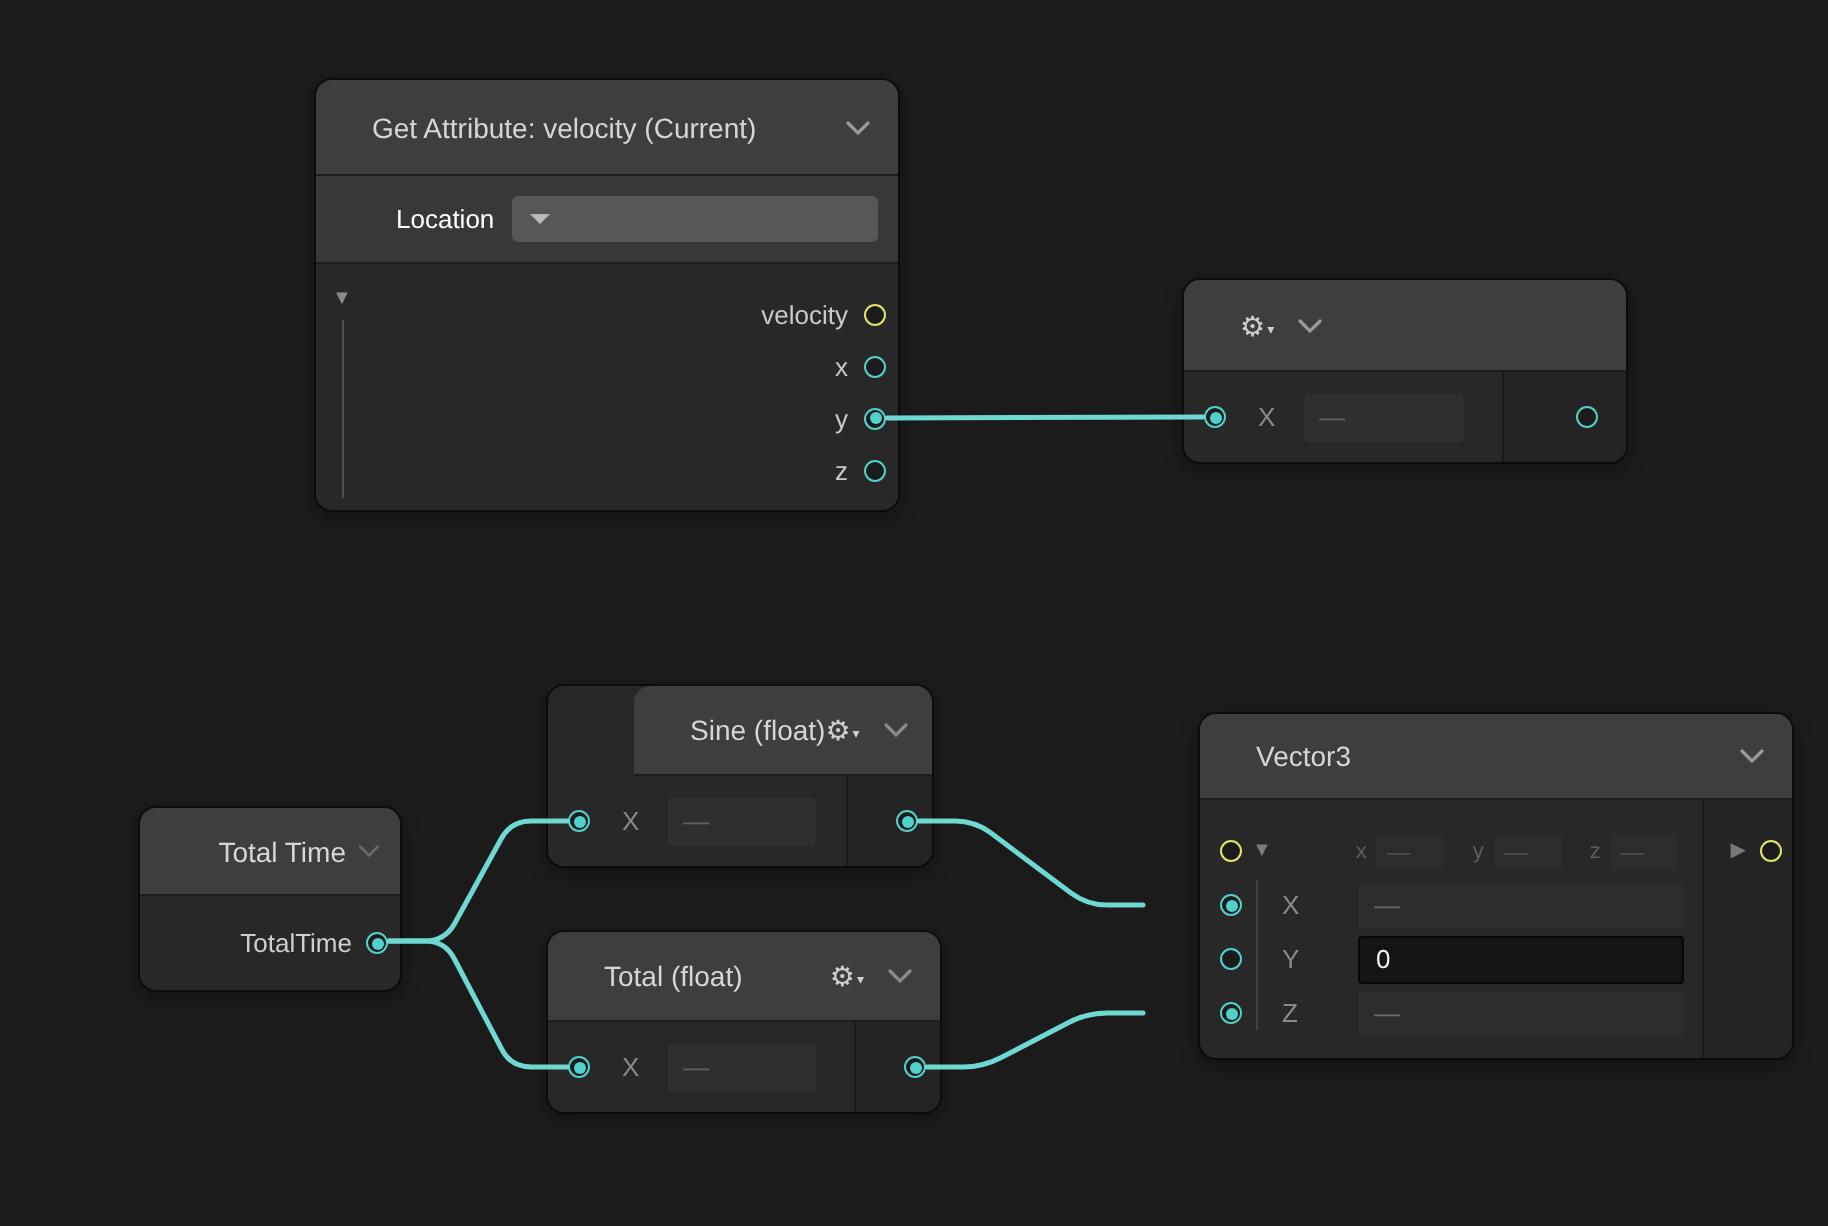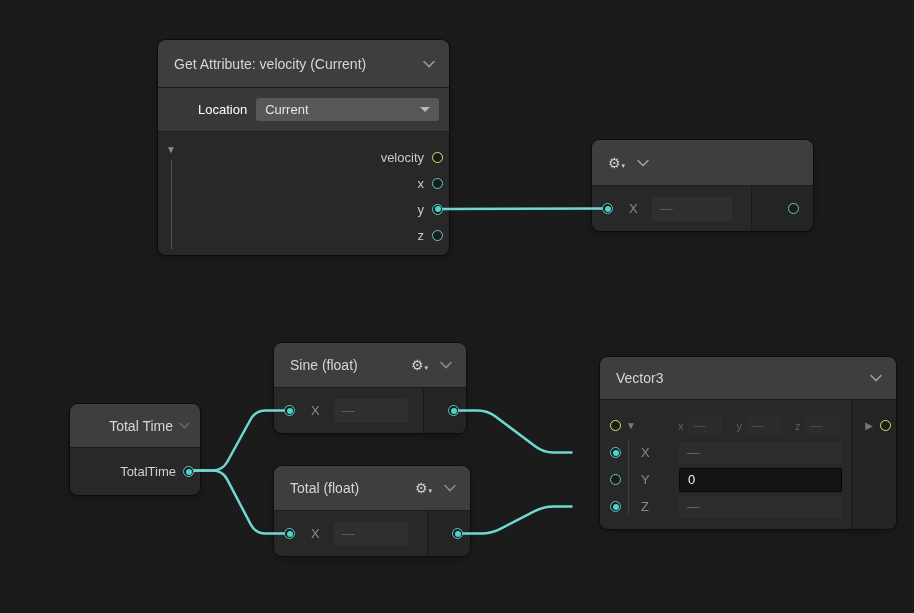--- a/index.html
+++ b/index.html
@@ -18,21 +18,21 @@
     box-shadow: 0 0 0 1px rgba(0,0,0,.45), 0 3px 10px rgba(0,0,0,.35);
     color: #c8c8c8;
     font-size: 13px;
   }
   .node-header {
     height: 45px;
     background: #3e3e3e;
     border-radius: 8px 8px 0 0;
     border-bottom: 1px solid #1d1d1d;
     display: flex; align-items: center;
-    padding: 0 14px 0 16px;
+    padding: 0 14px 0 28px;
   }
   .node-title { flex: 1; font-size: 14px; color: #d6d6d6; white-space: nowrap; }
   .chev { display:flex; align-items:center; margin-left: 12px; }
   .gear { color:#cfcfcf; font-size:14px; line-height:1; display:flex; align-items:flex-end; }
   .gear .gear-drop { font-size:7px; color:#cfcfcf; margin-left:1px; transform:translateY(-1px); }
   .settings-row {
     height: 44px;
     background: #383838;
     border-bottom: 1px solid #1d1d1d;
     display: flex; align-items: center;
@@ -122,21 +122,20 @@
       <span class="node-title">Get Attribute: velocity (Current)</span>
       <span class="chev">
         <svg width="12" height="8" viewBox="0 0 12 8">
             <polyline points="1,1.5 6,6.5 11,1.5" fill="none" stroke="#9a9a9a" stroke-width="1.6" stroke-linecap="round"></polyline>
           </svg>
       </span>
     </div>
     <div class="settings-row">
       <span class="settings-label">Location</span>
       <div class="dropdown">
-        <span class="dropdown-value">Current</span>
         <span class="dd-arrow"></span>
       </div>
     </div>
     <div class="node-body" style="padding:12px 0 7px 0;">
       <span class="expander">▼</span>
       <span class="vline" style="left:13px; top:28px; bottom:6px;"></span>
       <div class="out-row">
         <span>velocity</span>
         <span class="port t-vec3" style="--c: #e6e468;"></span>
       </div>
@@ -168,21 +167,21 @@
       <span class="port t-float connected" style="--c: #52d1ca;"></span>
       <span class="io-label">X</span>
       <span class="field" style="width:80px;">—</span>
       <div class="out-section" style="width:62px; justify-content:flex-end; padding-right:14px;">
         <span class="port t-float" style="--c: #52d1ca;"></span>
       </div>
     </div>
   </div>
 
   <div class="node" style="left:274px; top:343px; width:192px;">
-    <div class="node-header" style="height:45px;">
+    <div class="node-header" style="height:45px;margin-left:43px;">
       <span class="node-title">Sine (float)</span>
       <span class="gear">⚙<span class="gear-drop">▾</span></span>
       <span class="chev">
         <svg width="12" height="8" viewBox="0 0 12 8">
             <polyline points="1,1.5 6,6.5 11,1.5" fill="none" stroke="#8a8a8a" stroke-width="1.6" stroke-linecap="round"></polyline>
           </svg>
       </span>
     </div>
     <div class="node-body io-row" style="height:45px;">
       <span class="port t-float connected" style="--c: #52d1ca;"></span>

